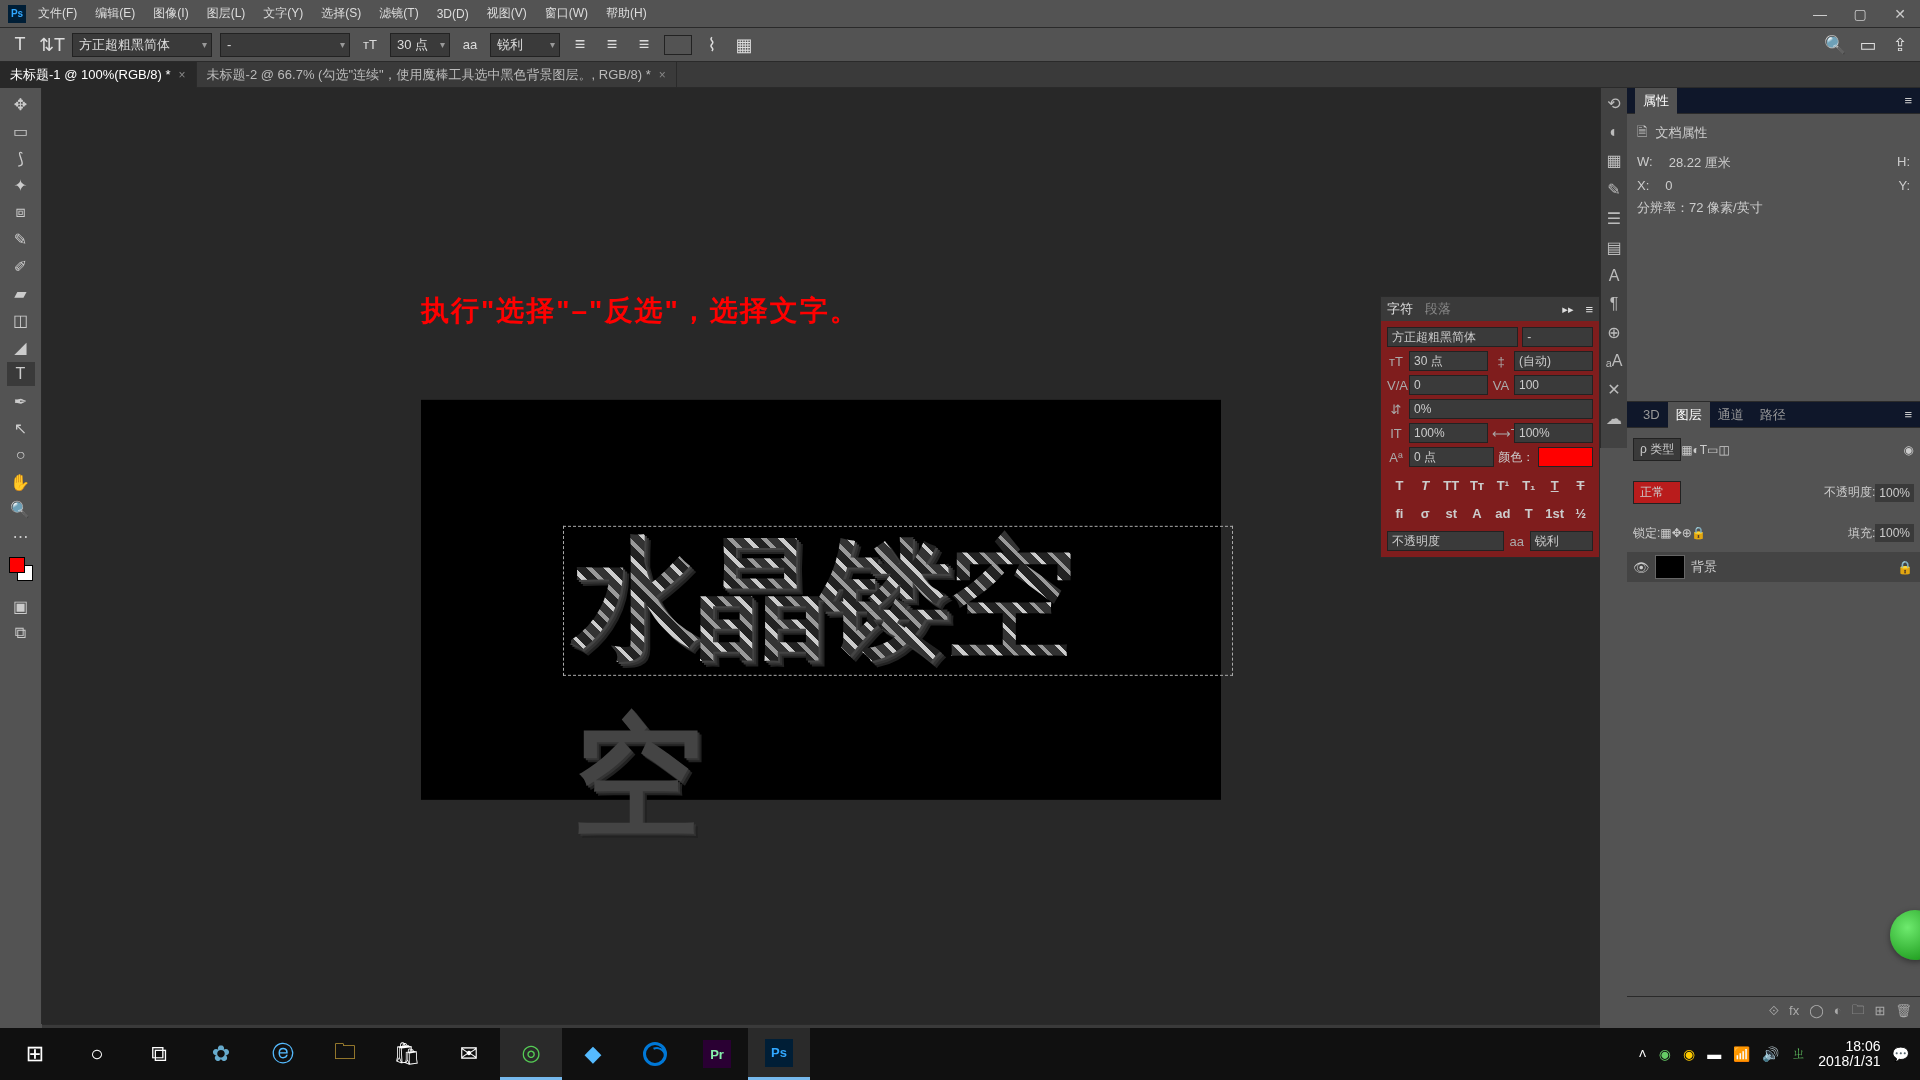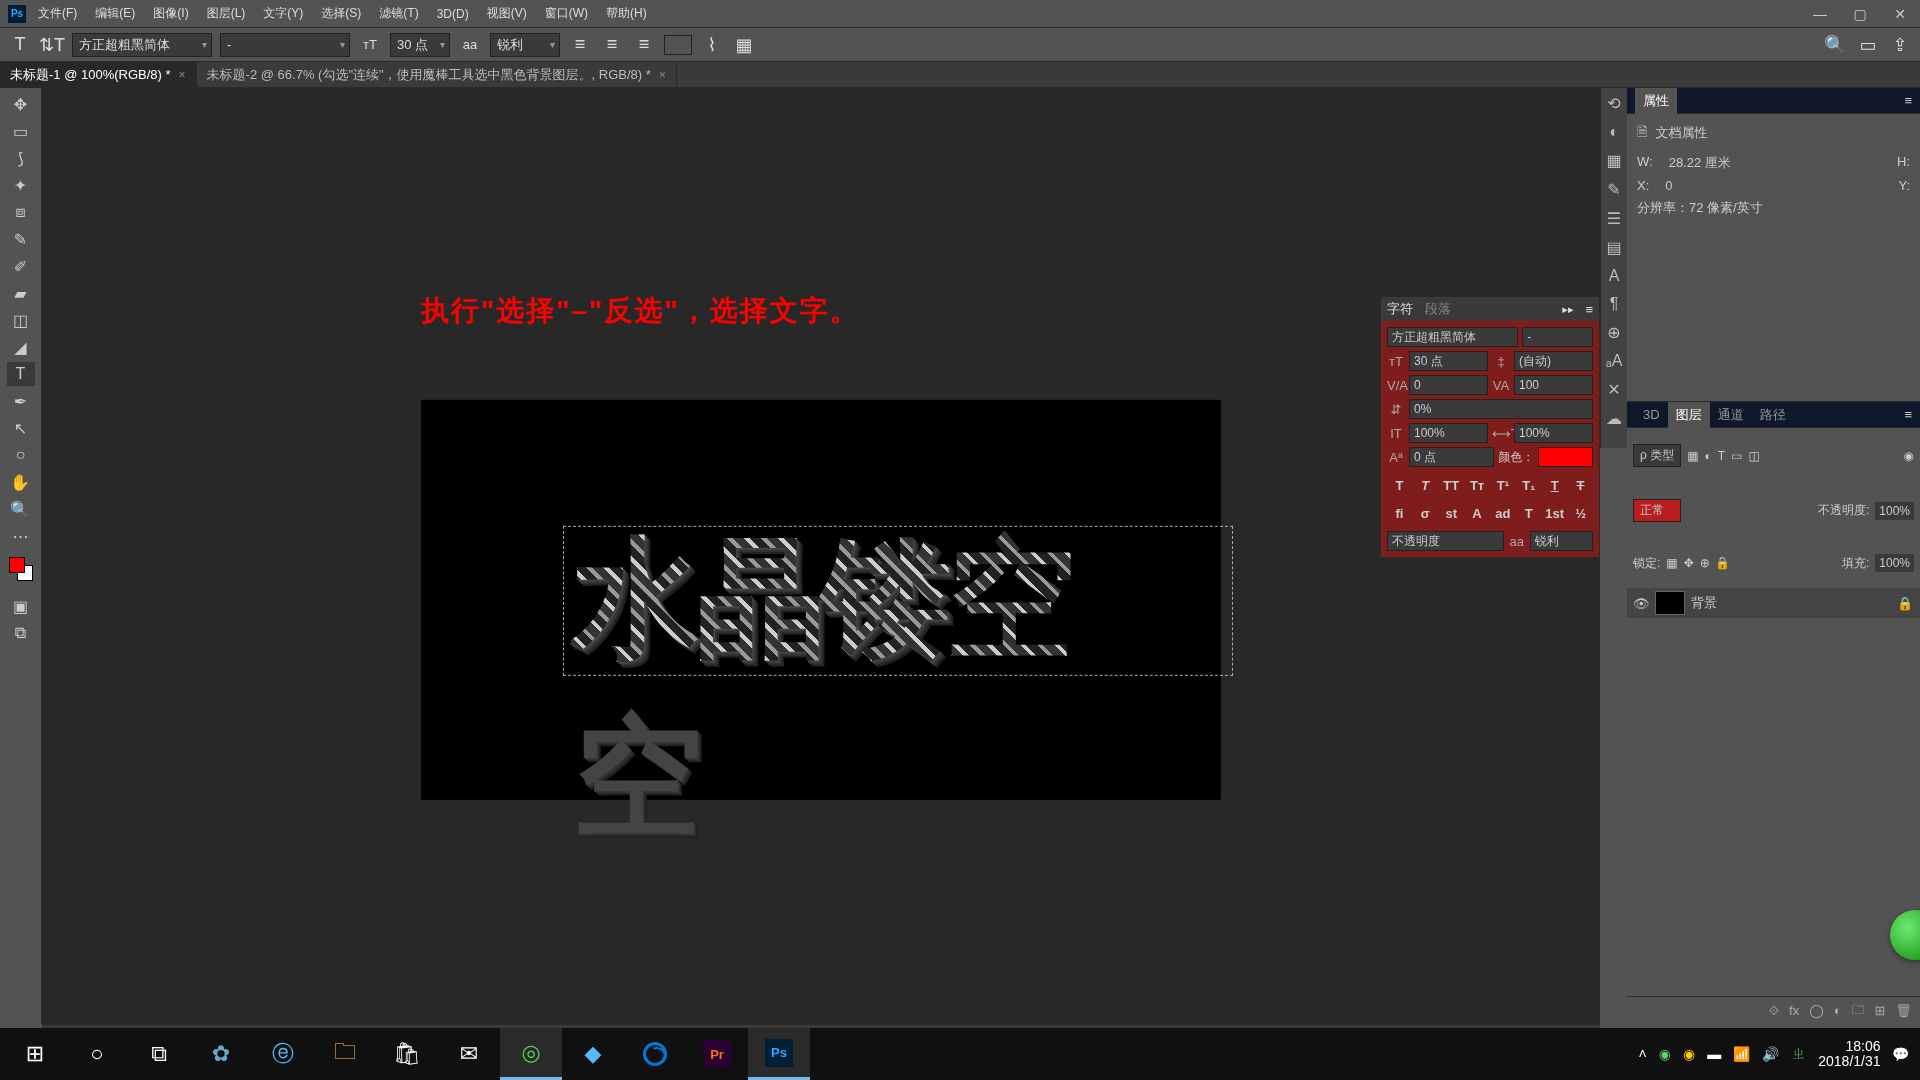--- a/index.html
+++ b/index.html
@@ -44,21 +44,21 @@
 .char-panel{position:absolute;right:320px;top:296px;width:220px;background:#7f1d1d;border:1px solid #2a2a2a;font-size:12px}
 .char-head{background:#3a3a3a;height:24px;display:flex;align-items:center;padding:0 6px;gap:12px}
 .char-head span{font-size:13px;color:#ddd}
 .char-body{padding:6px;display:flex;flex-direction:column;gap:4px}
 .char-row{display:flex;gap:4px;align-items:center}
 .char-row .fld{background:#3a3a3a;border:1px solid #222;height:20px;flex:1;display:flex;align-items:center;padding:0 4px;font-size:12px}
 .char-row .ic{width:18px;font-size:13px;color:#aaa;text-align:center}
 .btn-row{display:flex;gap:1px;margin-top:4px}
 .btn-row span{flex:1;height:20px;display:flex;align-items:center;justify-content:center;font-size:13px;color:#ccc;font-weight:bold}
 .layers-panel{flex:1;display:flex;flex-direction:column;border-top:1px solid #2a2a2a}
-.layer-filters{display:flex;padding:16px 6px;gap:6px;align-items:center;font-size:12px}
+.layer-filters{display:flex;padding:10px 6px;align-items:center;font-size:12px}
 .layer-row{display:flex;align-items:center;height:30px;background:#444;padding:0 6px;gap:6px;font-size:13px}
 .eye{width:16px;text-align:center}
 .thumb{width:30px;height:24px;background:#000;border:1px solid #666}
 .layer-bottom{height:28px;border-top:1px solid #2a2a2a;display:flex;align-items:center;justify-content:flex-end;padding:0 8px;gap:10px;font-size:13px;color:#aaa}
 .statusbar{position:absolute;left:42px;right:320px;bottom:30px;height:26px;background:#3a3a3a;display:flex;align-items:center;padding:0 10px;font-size:13px;color:#ccc;gap:20px;border-top:1px solid #2a2a2a}
 .timeline-tab{position:absolute;left:42px;bottom:0;height:30px;background:#535353;padding:0 12px;display:flex;align-items:center;font-size:13px;border-top:1px solid #2a2a2a;width:80px}
 .taskbar{position:absolute;left:0;right:0;bottom:0;height:52px;background:#101010;display:flex;align-items:center;padding:0 4px}
 .taskbar .tbtn{width:62px;height:52px;display:flex;align-items:center;justify-content:center;color:#fff;font-size:22px}
 .taskbar .tbtn.active{border-bottom:3px solid #76b9ed;background:#2a2a2a}
 .tray{position:absolute;right:0;bottom:0;height:52px;display:flex;align-items:center;padding:0 10px;gap:12px;color:#fff;font-size:14px}
@@ -355,21 +355,21 @@
   <div class="tbtn" style="color:#5bf">ⓔ</div>
   <div class="tbtn" style="color:#ffcc44">🗀</div>
   <div class="tbtn" style="color:#fff">🛍</div>
   <div class="tbtn" style="color:#fff">✉</div>
   <div class="tbtn active" style="color:#5c5">◎</div>
   <div class="tbtn" style="color:#5bf">◆</div>
   <div class="tbtn">
       <div class="edge-icon"></div>
     </div>
   <div class="tbtn">
-      <div style="width:28px;height:28px;background:#2a0033;color:#f97316;font-size:13px;display:flex;align-items:center;justify-content:center;font-weight:bold">Pr</div>
+      <div style="width:28px;height:28px;background:#2a0033;color:#86efac;font-size:13px;display:flex;align-items:center;justify-content:center;font-weight:bold">Pr</div>
     </div>
   <div class="tbtn active">
       <div style="width:28px;height:28px;background:#001e36;color:#31a8ff;font-size:13px;display:flex;align-items:center;justify-content:center;font-weight:bold">Ps</div>
     </div>
   <div class="tray">
     <span>˄</span>
     <span style="color:#6c6">◉</span>
     <span style="color:#fc0">◉</span>
     <span>▬</span>
     <span>📶</span>

